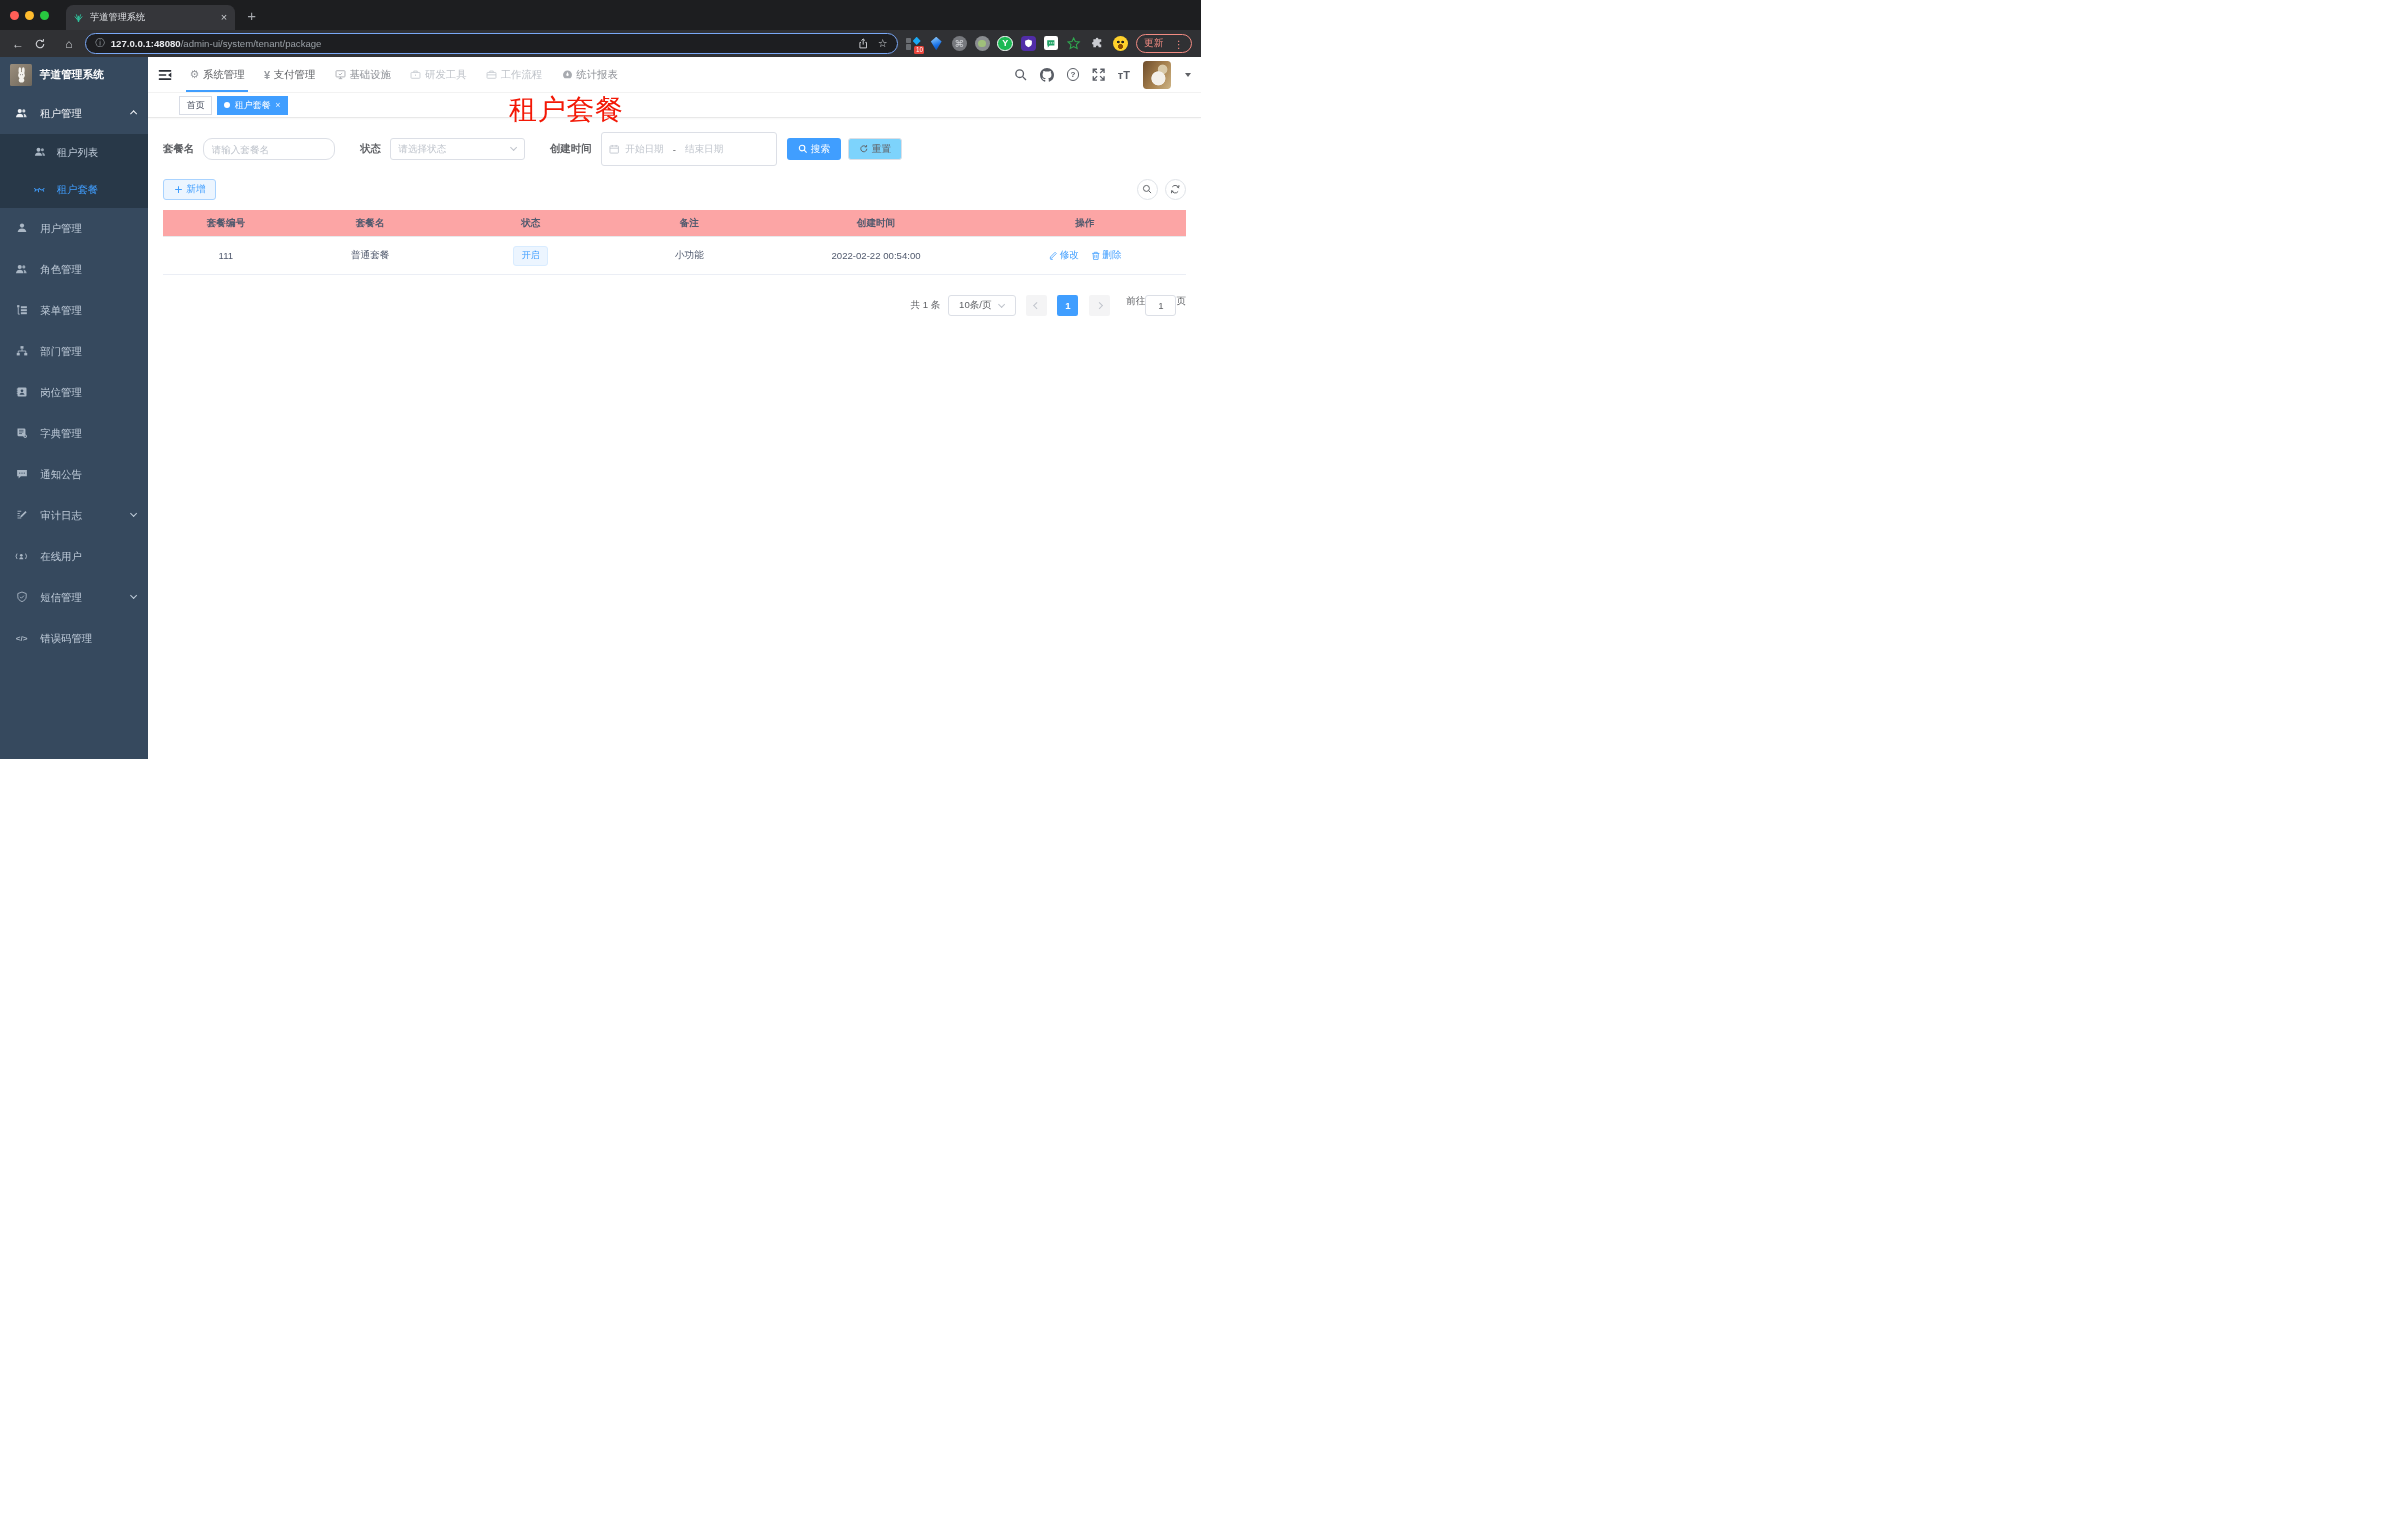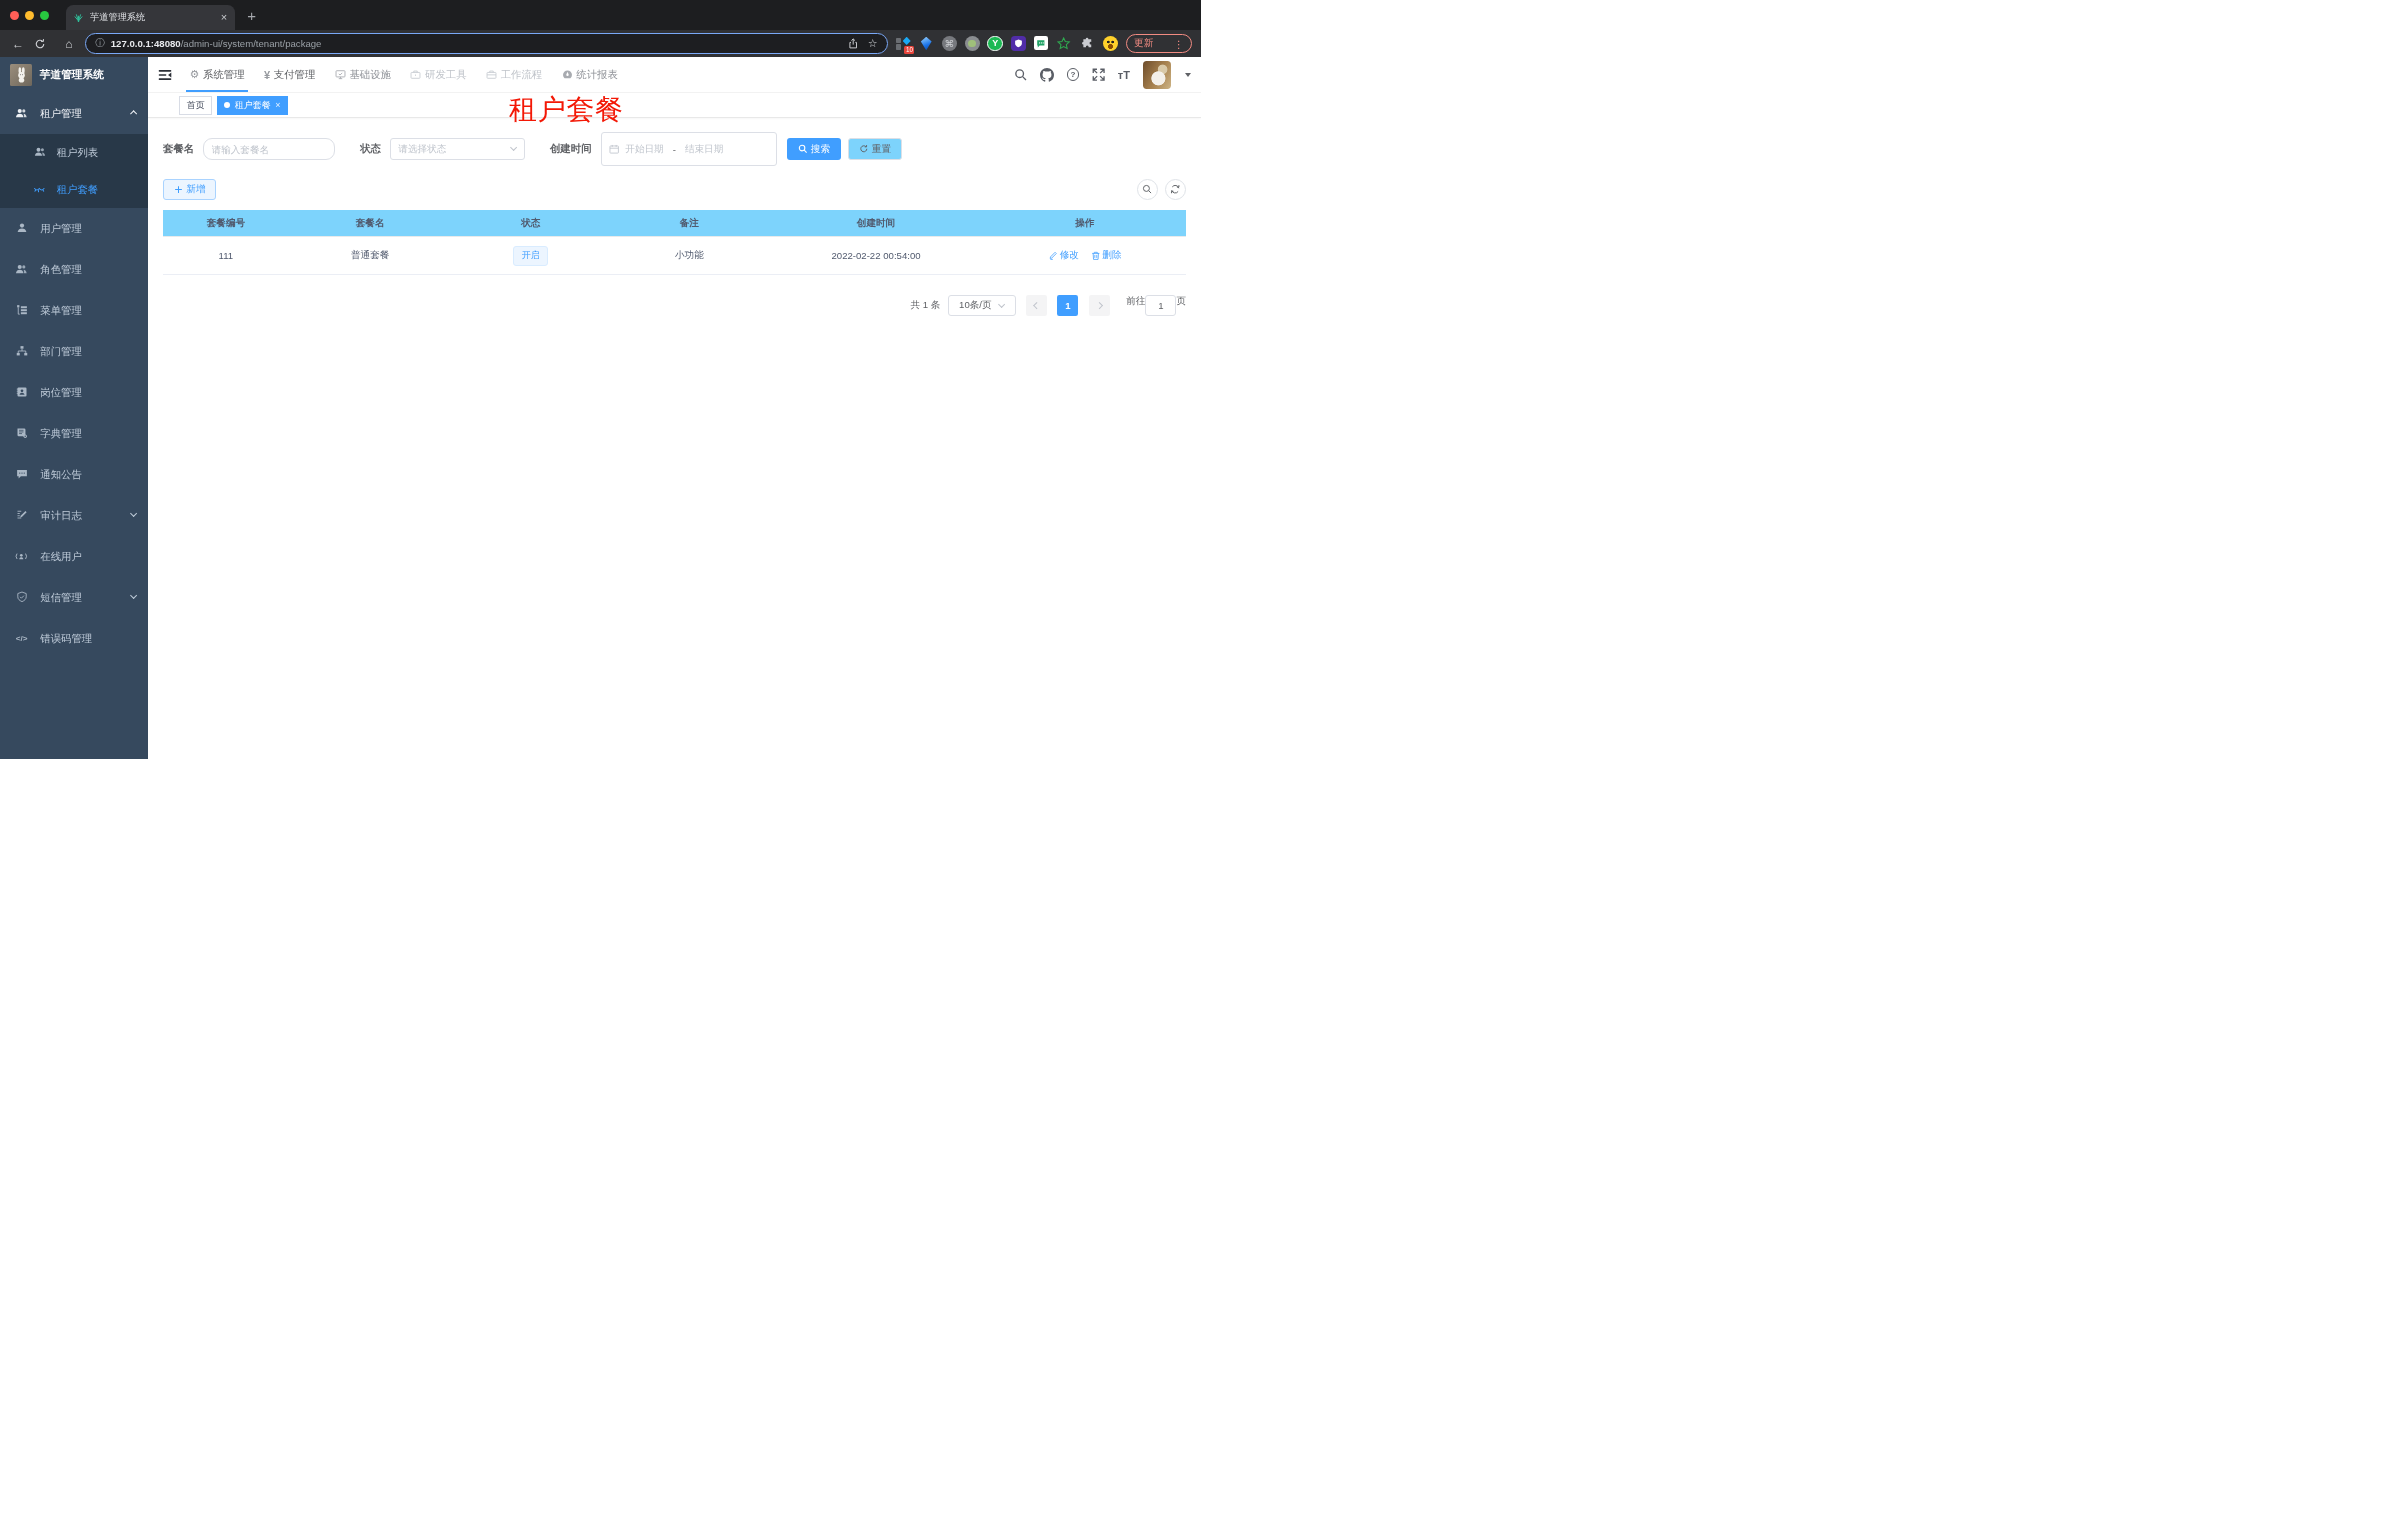--- a/index.html
+++ b/index.html
@@ -42,21 +42,21 @@
   .olive { width:15px; height:15px; background:#8a8d90; }
   .olive::after { content:""; width:7.4px; height:7.4px; border-radius:50%; background:#9fbf7a; }
   .ycirc { width:15.5px; height:15.5px; background:#1db954; color:#fff; font-size:9px; font-weight:700;
     border:1.5px solid #fff; }
   .shieldtile { width:15px; height:15px; border-radius:3.7px; background:#512da8; }
   .chattile { width:14px; height:14px; border-radius:2.2px; background:#fff; display:grid; place-items:center; }
   .emoji { width:15px; height:15px; border-radius:50%;
     background:radial-gradient(circle at 35% 40%,#222 1.2px,transparent 1.6px),
                radial-gradient(circle at 65% 40%,#222 1.2px,transparent 1.6px),
                radial-gradient(circle at 50% 70%,#8a4b00 2.2px,transparent 2.7px),#ffd12b; }
-  .updatebtn { display:flex; align-items:center; gap:20px; height:19px; padding:0 7.4px;
+  .updatebtn { display:flex; align-items:center; gap:10px; height:19px; padding:0 7.4px;
     border:1.1px solid #f28b82; border-radius:10.4px; color:#f28b82; font-size:9.6px; }
   .kebab { font-size:10.4px; color:#f28b82; }
 
   
   .app { display:flex; height:703px; }
   .sidebar { width:148px; background:#36495e; color:#bfcbd9; flex-shrink:0; }
   .side-head { height:36px; display:flex; align-items:center; gap:7.4px; padding:0 10.4px; }
   .logo { width:22px; height:22px; border-radius:1.5px; background:linear-gradient(135deg,#9b8e7c,#6e675c); }
   .side-title { color:#fff; font-size:10.7px; font-weight:700; }
   .mitem { height:41px; display:flex; align-items:center; gap:12px; padding:0 12px 0 15px; font-size:10.4px; }
@@ -123,21 +123,21 @@
   .btn-primary { background:#409eff; color:#fff; }
   .btn-default { background:#7dd3fc; color:#606266; border-color:#dcdfe6; margin-left:7.4px; }
   .btn-plain { background:#ecf5ff; color:#409eff; border-color:#a9d3ff; height:21px; }
 
   .toolrow { margin-top:12.6px; display:flex; align-items:center;gap:18px; }
   .toolright { margin-left:auto; display:flex; gap:7.4px; }
   .circbtn { width:21px; height:21px; border:0.7px solid #dfe3e8; border-radius:50%; display:grid;
     place-items:center; color:#5f6266; background:#fff; }
 
   table.grid { width:100%; border-collapse:collapse; margin-top:10.4px; font-size:9.6px; }
-  .grid th { background:#7dd3fc; color:#515a6e; font-weight:700; height:27px;
+  .grid th { background:#fca5a5; color:#515a6e; font-weight:700; height:27px;
     border-bottom:0.7px solid #e8eaec; text-align:center; }
   .grid td { height:38px; border-bottom:0.7px solid #ebeef5; color:#515a6e; text-align:center; }
   .status-tag { display:inline-block; padding:2.2px 7.4px; background:#ecf5ff; border:0.7px solid #d9ecff;
     color:#409eff; border-radius:3px; font-size:9px; }
   .alink { color:#409eff; display:inline-flex; align-items:center; gap:2.2px; }
   .alink + .alink { margin-left:9px; }
 
   .pagerow { margin-top:20px; display:flex; justify-content:flex-end; align-items:center; gap:7.4px;
     font-size:9.6px; color:#606266; }
   .psize { width:68px; height:21px; border:0.7px solid #dcdfe6; border-radius:3px; display:flex;

